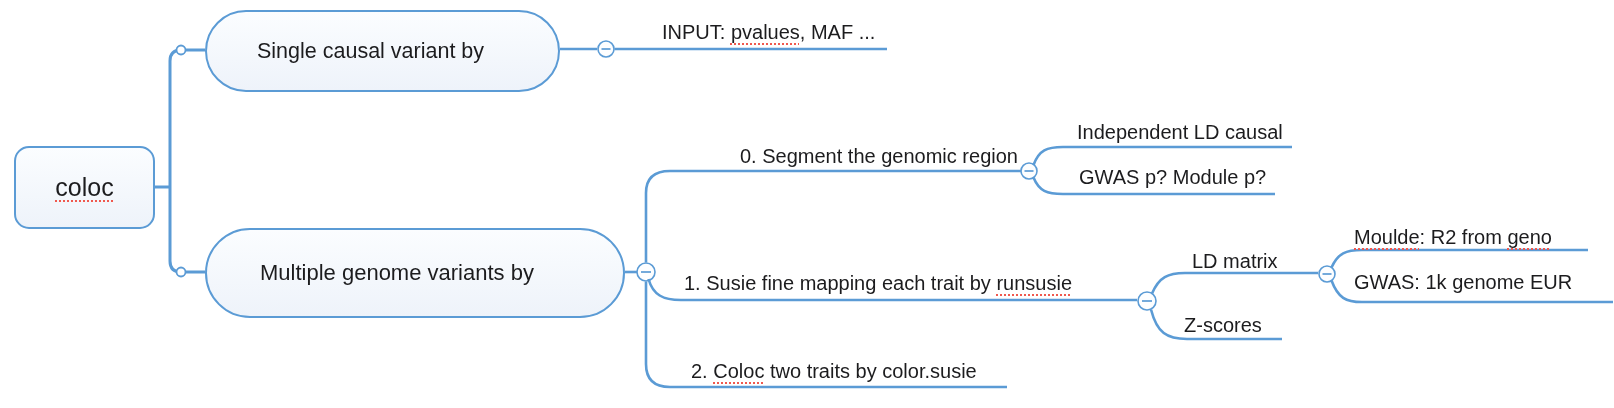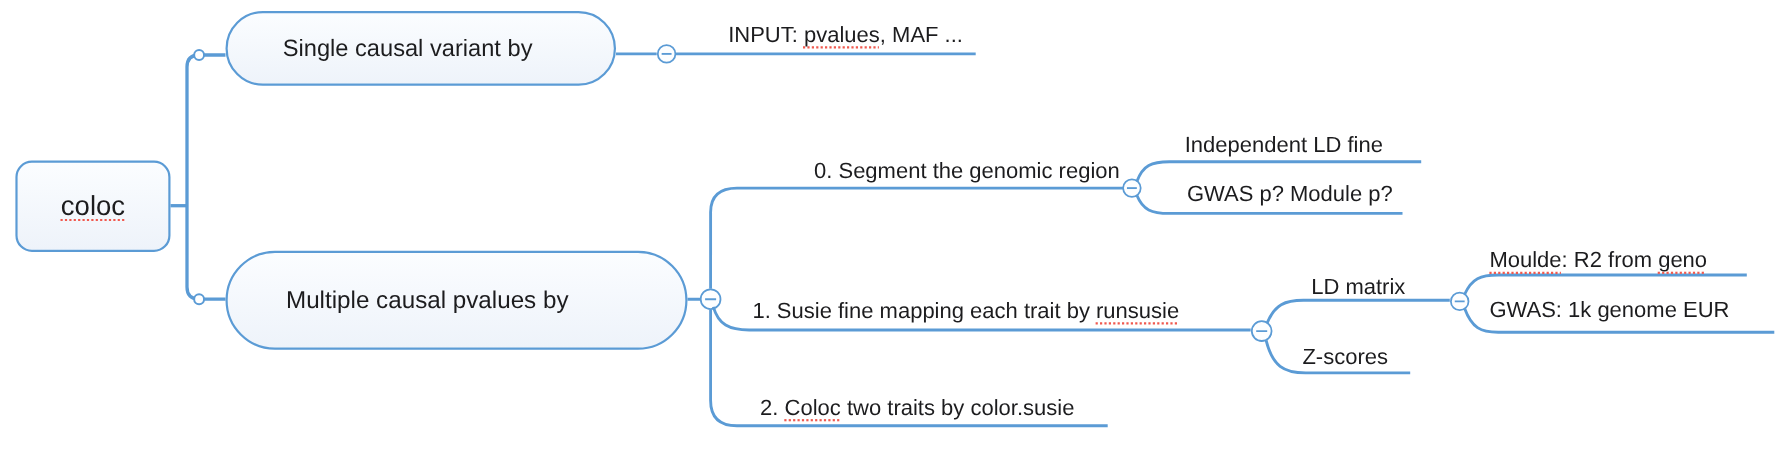--- a/index.html
+++ b/index.html
@@ -21,21 +21,21 @@
     background:linear-gradient(180deg,#fbfdff 0%,#eef3fa 100%);
     display:flex; flex-direction:column; justify-content:center;
     color:#1c1c1e;
   }
   .node-root {
     left:14px; top:146px; width:141px; height:83px;
     border-radius:15px; align-items:center;
     font-size:25px;
   }
   .node-pill-1 {
-    left:205px; top:10px; width:355px; height:68px;
+    left:205px; top:10px; width:355px; height:82px;
     border-radius:41px; padding-left:50px;
     font-size:21.5px; line-height:30px;
   }
   .node-pill-2 {
     left:205px; top:228px; width:420px; height:90px;
     border-radius:45px; padding-left:53px;
     font-size:22px; line-height:32px;
   }
   .blabel {
     position:absolute; font-size:20px; line-height:23px;
@@ -100,28 +100,28 @@
 
 <div class="node node-root">
   <span class="sp">coloc</span>
 </div>
 
 <div class="node node-pill-1">
   <span>Single causal variant by</span>
 </div>
 
 <div class="node node-pill-2">
-  <span>Multiple causal pvalues by</span>
+  <span>Multiple genome variants by</span>
 </div>
 
 <div class="blabel" style="left:662px; top:21px;"><span>INPUT: </span><span class="sp">pvalues</span><span>, MAF ...</span></div>
 
 <div class="blabel" style="left:692px; top:145px;margin-left:48px;"><span>0. Segment the genomic region</span></div>
 
-<div class="blabel" style="left:1077px; top:121px;"><span>Independent LD fine</span></div>
+<div class="blabel" style="left:1077px; top:121px;"><span>Independent LD causal</span></div>
 
 <div class="blabel" style="left:1079px; top:166px;"><span>GWAS p? Module p?</span></div>
 
 <div class="blabel" style="left:684px; top:272px;"><span>1. Susie fine mapping each trait by </span><span class="sp">runsusie</span></div>
 
 <div class="blabel" style="left:1192px; top:250px;"><span>LD matrix</span></div>
 
 <div class="blabel" style="left:1184px; top:314px;"><span>Z-scores</span></div>
 
 <div class="blabel" style="left:1354px; top:226px;"><span class="sp">Moulde</span><span>: R2 from </span><span class="sp">geno</span></div>

